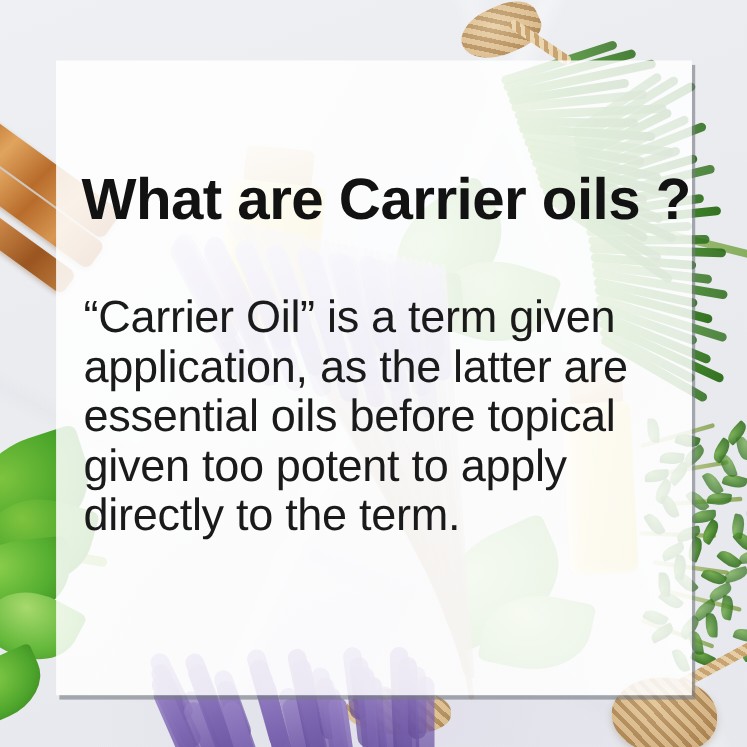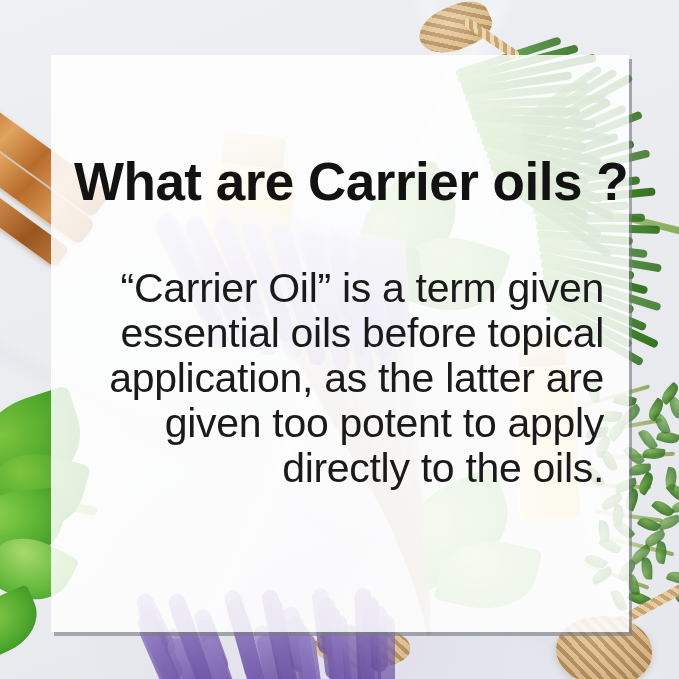--- a/index.html
+++ b/index.html
@@ -7,21 +7,20 @@
     padding: 0;
     background: #ffffff;
   }
   #poster {
     position: relative;
     width: 679px;
     height: 679px;
     overflow: hidden;
     background: #e8eaee;
     font-family: "Liberation Sans", sans-serif;
-    text-align: right;
   }
 
   
   .photo {
     position: absolute;
     inset: 0;
     background:
       radial-gradient(ellipse 58% 44% at 52% 94%, rgba(218,214,232,0.55) 0%, rgba(232,234,238,0) 70%),
       radial-gradient(ellipse 40% 30% at 6% 70%, rgba(236,238,240,0.9) 0%, rgba(232,234,238,0) 72%),
       linear-gradient(160deg, #eef0f3 0%, #e9ebef 45%, #e6e8ed 100%);
@@ -221,21 +220,21 @@
     top: 119px;
     font-size: 53px;
     font-weight: bold;
     letter-spacing: -0.5px;
     color: #121212;
     white-space: nowrap;
     line-height: 1;
   }
   .body-copy {
     position: absolute;
-    left: 64px;
+    left: 76px;
     top: 266px;
     width: 540px;
     font-size: 41px;
     font-weight: 400;
     line-height: 45px;
     color: #1a1a1a;
     letter-spacing: -0.3px;
   }
   .body-copy .ln { display: block; white-space: nowrap; }
 </style>
@@ -497,20 +496,20 @@
   </div>
 
   <div class="panel">
     <div class="panel-inner"></div>
   </div>
 
   <div class="text-layer">
     <h1 class="headline">What are Carrier oils ?</h1>
     <div class="body-copy" id="body-copy">
         <span class="ln">“Carrier Oil” is a term given</span>
+        <span class="ln">application, as the latter are</span>
         <span class="ln">essential oils before topical</span>
-        <span class="ln">application, as the latter are</span>
         <span class="ln">given too potent to apply</span>
-        <span class="ln">directly to the oils.</span>
+        <span class="ln">directly to the term.</span>
       </div>
   </div>
 
 </div>
 
 </body></html>

